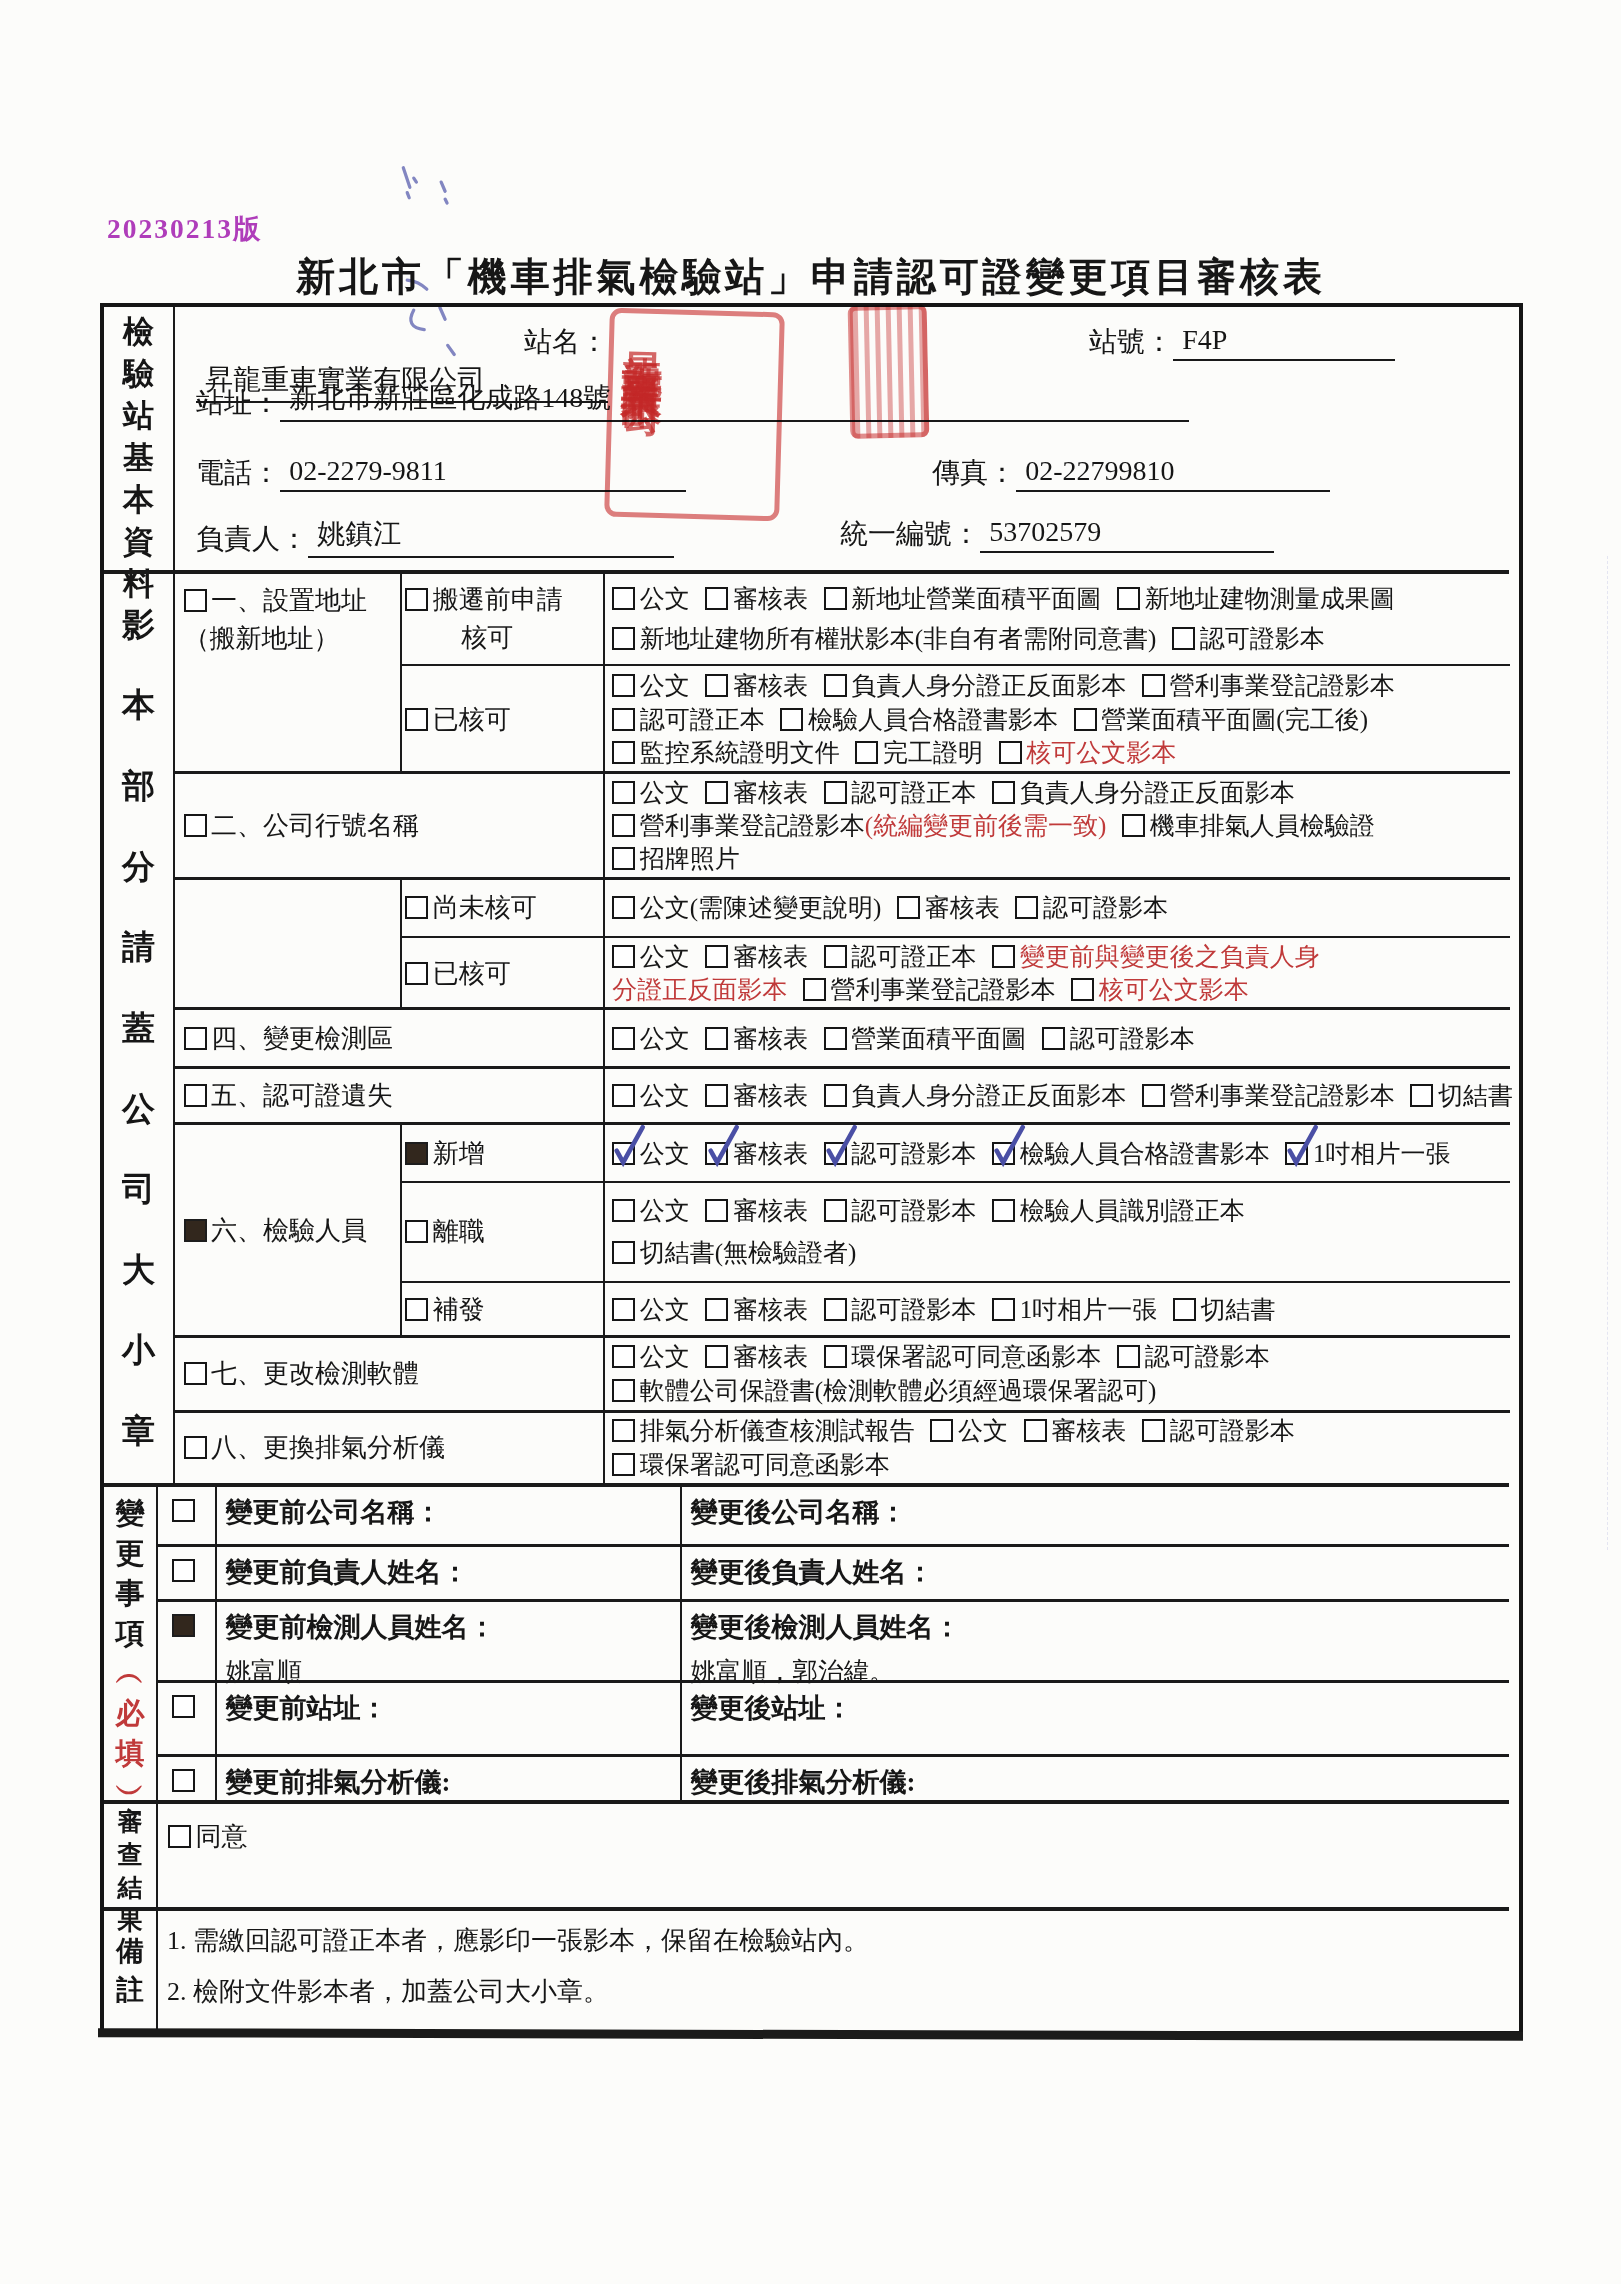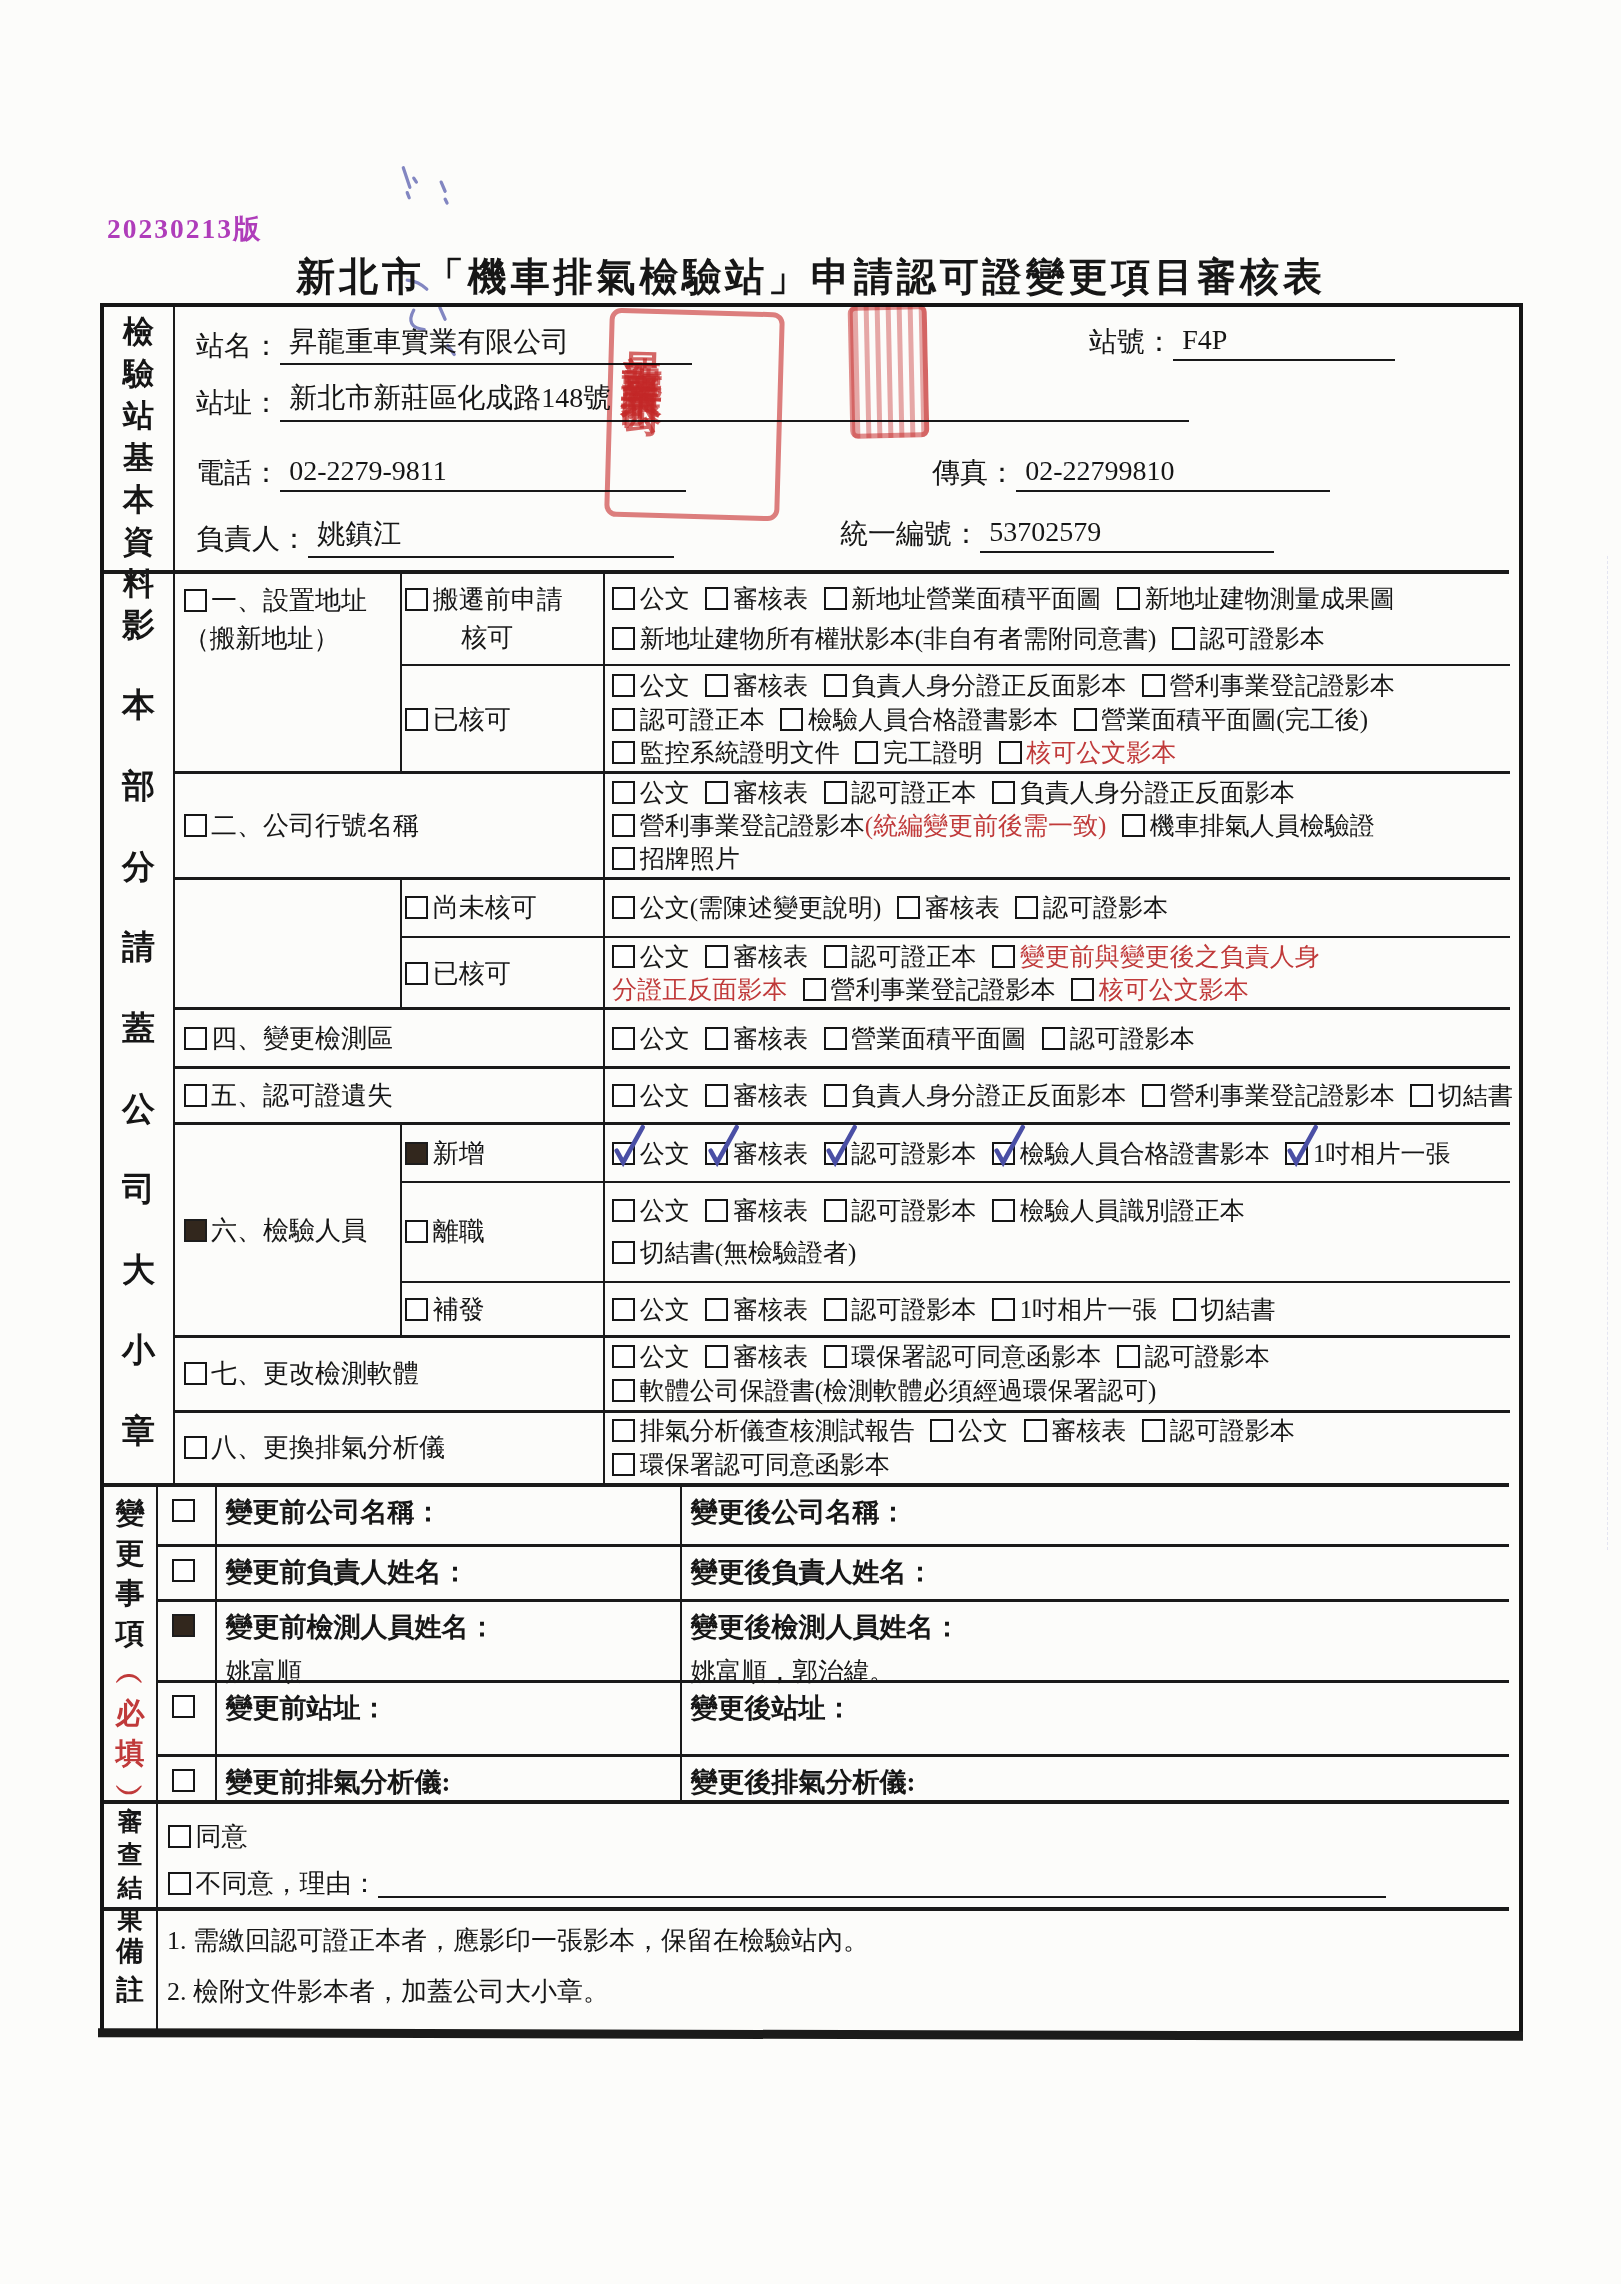--- a/index.html
+++ b/index.html
@@ -64,21 +64,21 @@
   <div class="tbl" id="form-table">
       <div class="abs vhead" style="left: 0px; top: 3.9px; width: 69px; height: 257px; font-size: 31px;">
         <span>檢</span>
         <span>驗</span>
         <span>站</span>
         <span>基</span>
         <span>本</span>
         <span>資</span>
         <span>料</span>
       </div>
-      <div class="bfield" style="left: 92px; top: 15.7px;">
+      <div class="bfield" style="left: 92px; top: 15.7px; flex-direction: column;">
         <span>站名：</span>
         <span class="u" style="width: 412px;">昇龍重車實業有限公司</span>
       </div>
       <div class="bfield" style="left: 985px; top: 15.7px;">
         <span>站號：</span>
         <span class="u" style="width: 222px;">F4P</span>
       </div>
       <div class="bfield" style="left: 92px; top: 72px;">
         <span>站址：</span>
         <span class="u" style="width: 909px;">新北市新莊區化成路148號</span>
@@ -633,25 +633,20 @@
       <div class="abs vhead" style="left: 0px; top: 1498px; width: 52px; height: 101px; font-size: 25px;">
         <span>審</span>
         <span>查</span>
         <span>結</span>
         <span>果</span>
       </div>
       <div class="abs line" style="left: 64px; top: 1512px; font-size: 26px;">
         <span class="cb"></span>
         <span>同意</span>
       </div>
-      <div class="abs line" style="left: 64px; top: 1559px; font-size: 26px;">
-        <span class="cb"></span>
-        <span>不同意，理由：</span>
-        <span class="u" style="width: 1008px; height: 29px;"></span>
-      </div>
       <div class="abs vhead" style="left: 0px; top: 1624px; width: 52px; height: 78px; font-size: 27.5px;">
         <span>備</span>
         <span>註</span>
       </div>
       <div class="abs" style="left: 63px; top: 1616px; font-size: 26px; white-space: nowrap;">1. 需繳回認可證正本者，應影印一張影本，保留在檢驗站內。</div>
       <div class="abs" style="left: 63px; top: 1667px; font-size: 26px; white-space: nowrap;">2. 檢附文件影本者，加蓋公司大小章。</div>
       <div class="hline" style="top: 263px; height: 3.9px; left: 0px; width: 1405px;"></div>
       <div class="hline" style="top: 1176px; height: 3.9px; left: 0px; width: 1405px;"></div>
       <div class="hline" style="top: 1493px; height: 3.9px; left: 0px; width: 1405px;"></div>
       <div class="hline" style="top: 1600px; height: 3.9px; left: 0px; width: 1405px;"></div>

